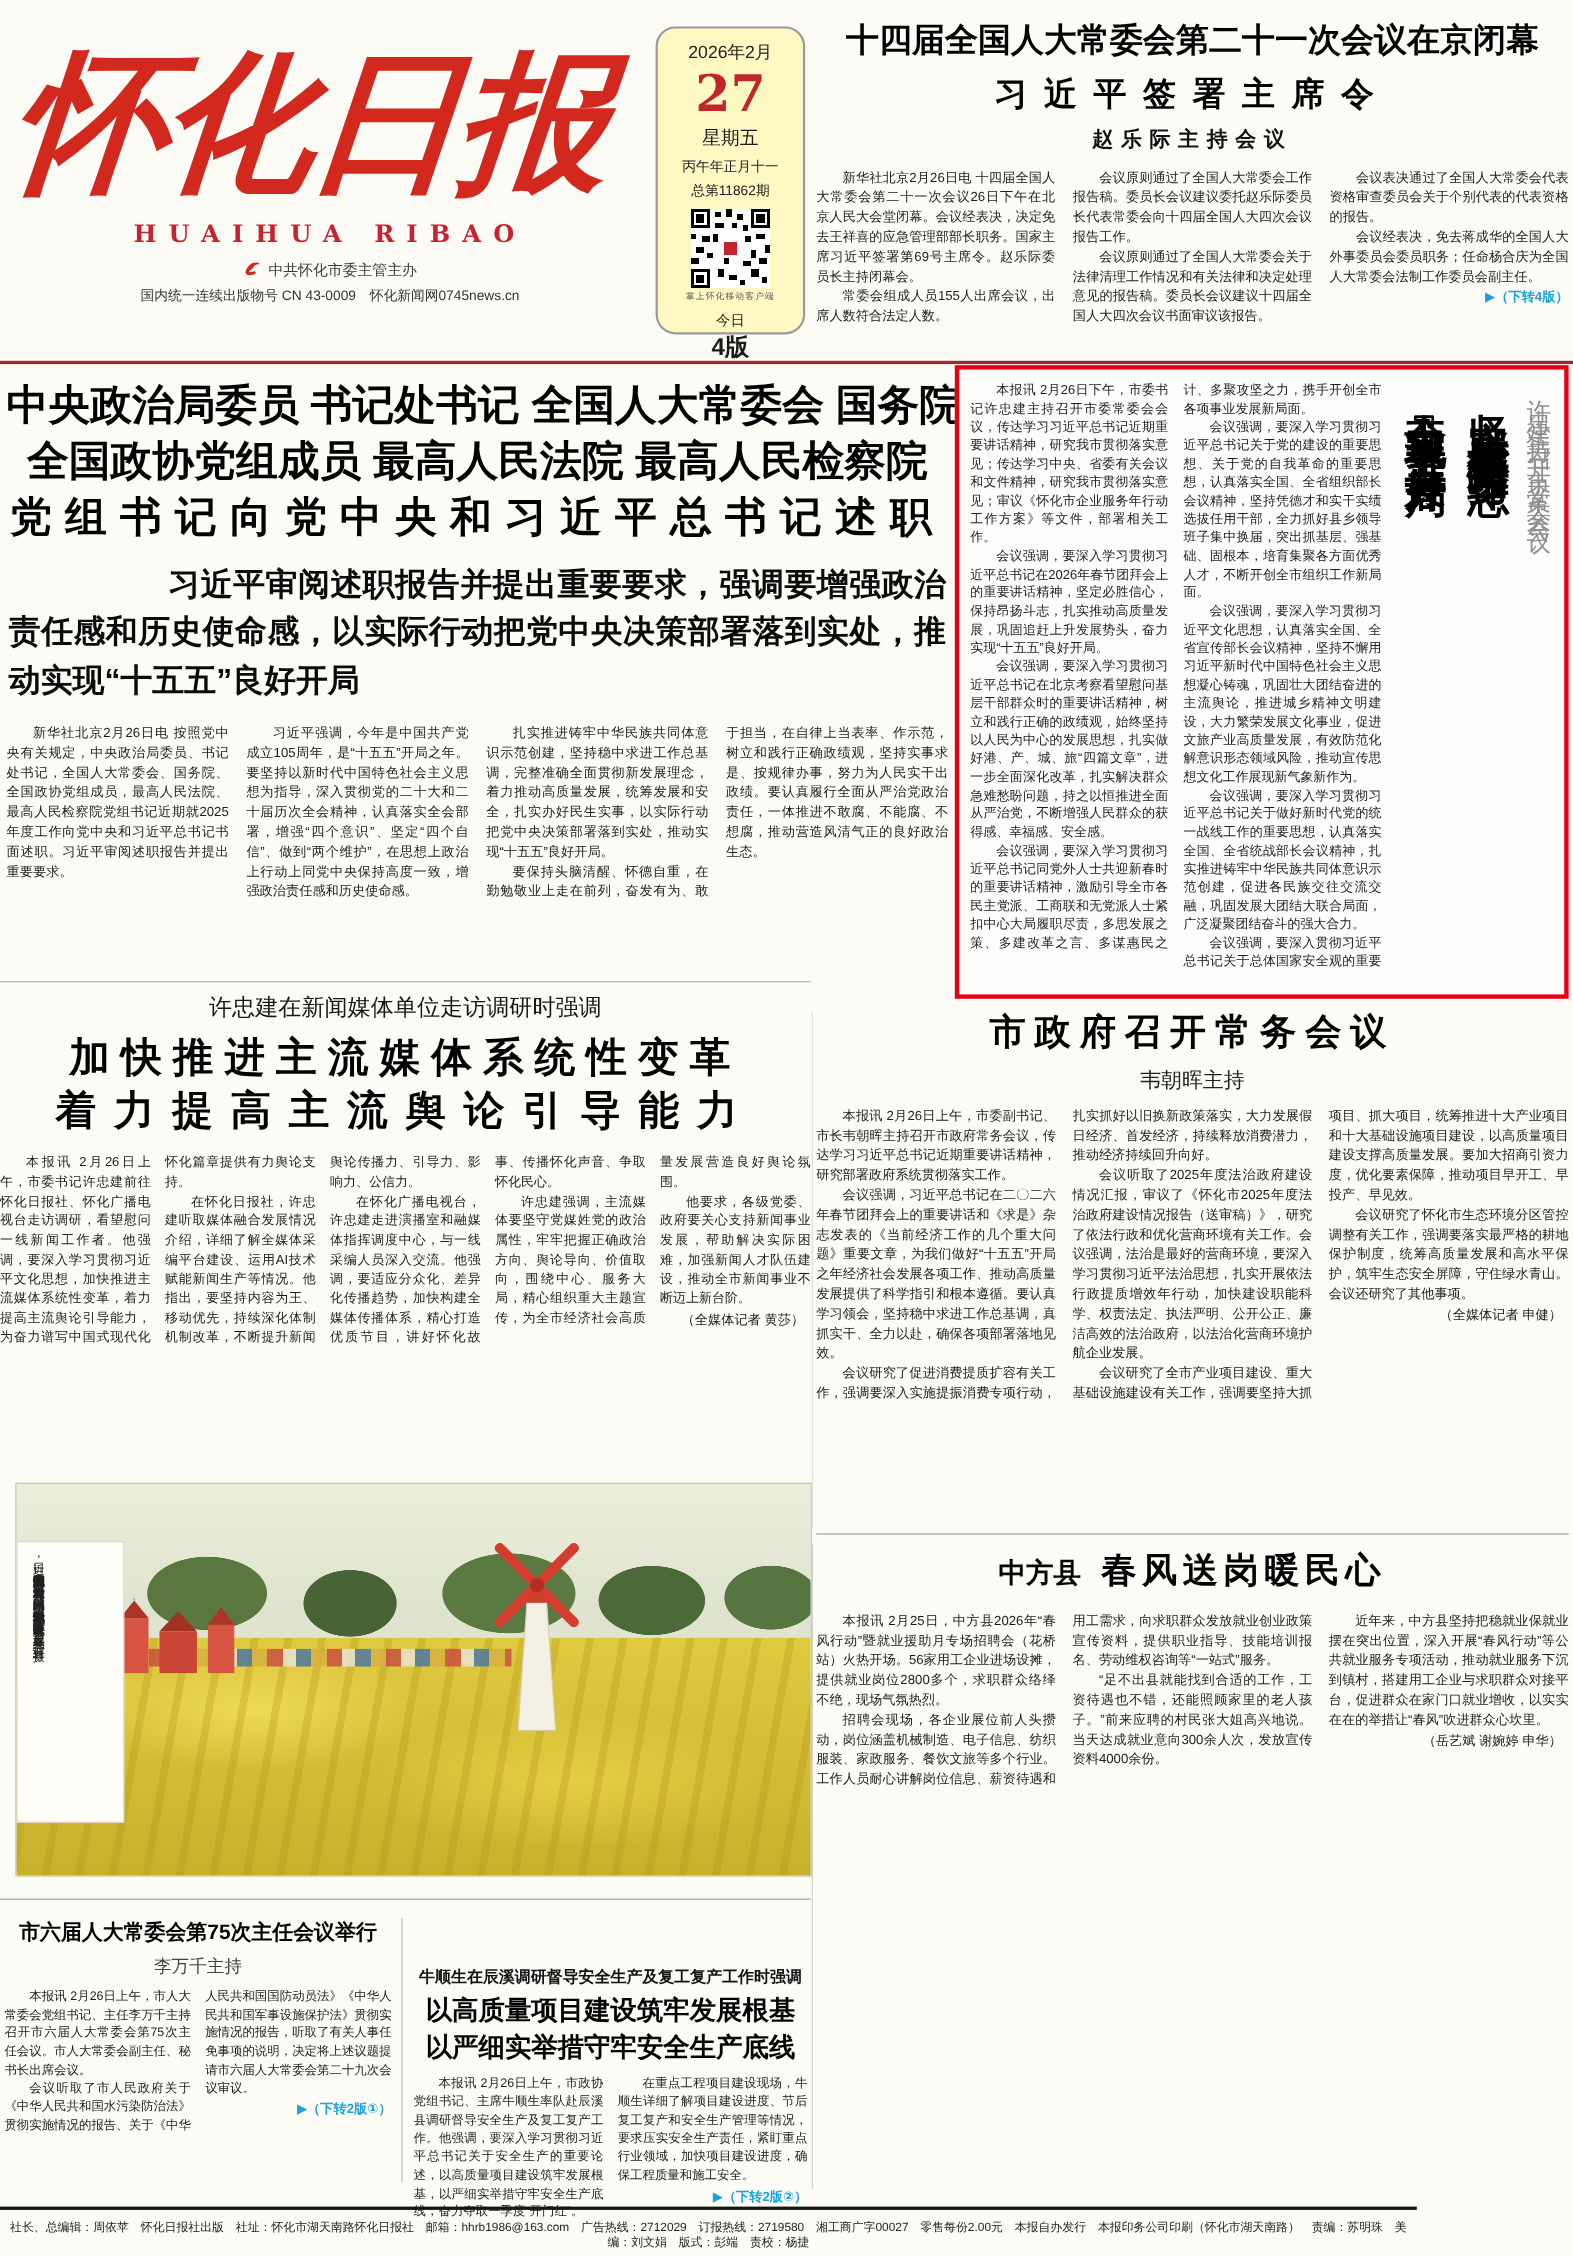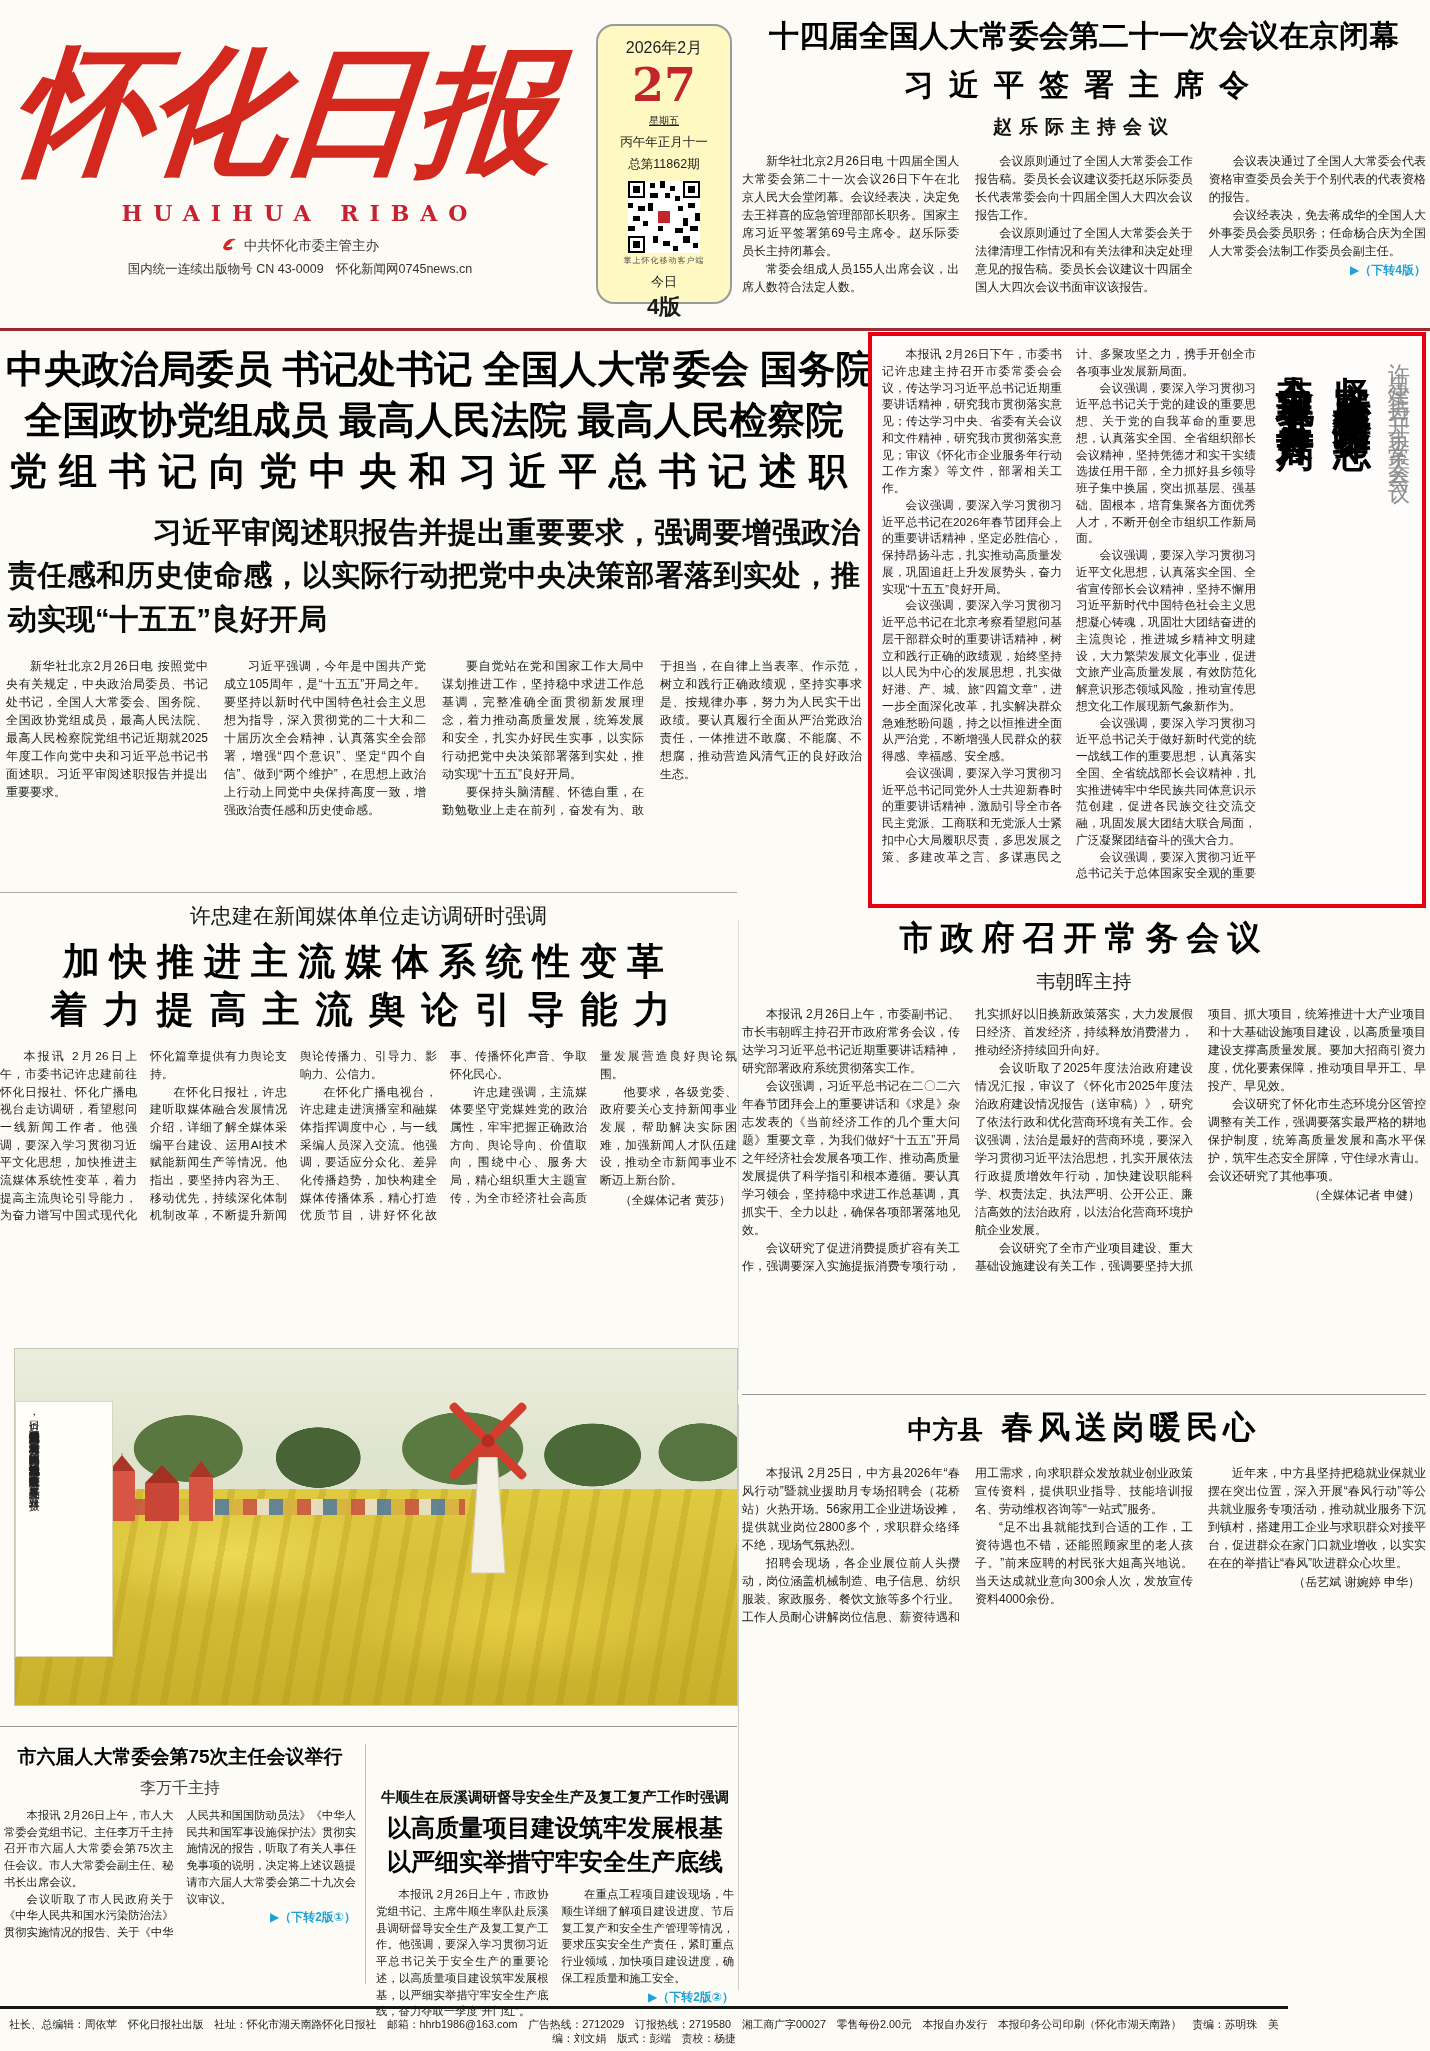--- a/index.html
+++ b/index.html
@@ -14,21 +14,21 @@
   .latin{font-family:"DejaVu Serif",serif;font-weight:bold;font-size:22px;color:#c62331;
          letter-spacing:11px;text-align:center;margin-top:6px;}
   .sponsor-row{display:flex;align-items:center;justify-content:center;gap:6px;margin-top:10px;
                font-size:13.5px;color:#3a3a3a;}
   .pubnum{margin-top:5px;text-align:center;font-size:12.5px;color:#333;}
   
   #datebox{left:596px;top:24px;width:136px;height:280px;border:2px solid #9a9a9a;
            border-radius:18px;text-align:center;background:#fef9c3;box-sizing:border-box;padding-top:12px;}
   .db-ym{font-size:16px;color:#222;}
   .db-day{font-family:"DejaVu Serif",serif;font-size:46px;font-weight:bold;color:#c2262c;line-height:1.15;}
-  .db-week{font-size:10px;margin-top:2px;text-decoration:underline;}
+  .db-week{font-size:17px;margin-top:2px;}
   .db-lunar{font-size:12.5px;margin-top:6px;}
   .db-issue{font-size:12.5px;margin-top:5px;}
   .db-qr{margin:8px auto 0;width:72px;height:72px;display:block;}
   .db-qrcap{font-size:8px;color:#555;letter-spacing:1px;margin-top:2px;}
   .db-today{font-size:13px;margin-top:7px;}
   .db-pages{font-size:22px;font-weight:bold;margin-top:1px;}
   
   .kicker{text-align:center;}
   p.bp{font-size:12px;line-height:1.5;text-align:justify;text-indent:2em;margin:0;color:#1b1b1b;}
   p.byline{font-size:12px;text-align:right;margin:2px 6px 0 0;}
@@ -210,21 +210,21 @@
 <div class="abs" id="banner-rule"></div>
 
 <div class="abs" id="lead-article">
   <div class="lead-h">中央政治局委员 书记处书记 全国人大常委会 国务院</div>
   <div class="lead-h">全国政协党组成员 最高人民法院 最高人民检察院</div>
   <div class="lead-h ls">党组书记向党中央和习近平总书记述职</div>
   <p class="lead-sub">习近平审阅述职报告并提出重要要求，强调要增强政治责任感和历史使命感，以实际行动把党中央决策部署落到实处，推动实现“十五五”良好开局</p>
   <div class="cols4">
     <p class="bp">新华社北京2月26日电 按照党中央有关规定，中央政治局委员、书记处书记，全国人大常委会、国务院、全国政协党组成员，最高人民法院、最高人民检察院党组书记近期就2025年度工作向党中央和习近平总书记书面述职。习近平审阅述职报告并提出重要要求。</p>
     <p class="bp">习近平强调，今年是中国共产党成立105周年，是“十五五”开局之年。要坚持以新时代中国特色社会主义思想为指导，深入贯彻党的二十大和二十届历次全会精神，认真落实全会部署，增强“四个意识”、坚定“四个自信”、做到“两个维护”，在思想上政治上行动上同党中央保持高度一致，增强政治责任感和历史使命感。</p>
-    <p class="bp">要自觉站在党和国家工作大局中谋划推进工作，坚持稳中求进工作总基调，完整准确全面贯彻新发展理念，着力推动高质量发展，统筹发展和安全，扎实办好民生实事，以实际行动把党中央决策部署落到实处，推动实现“十五五”良好开局。</p>
+    <p class="bp">扎实推进铸牢中华民族共同体意识示范创建，坚持稳中求进工作总基调，完整准确全面贯彻新发展理念，着力推动高质量发展，统筹发展和安全，扎实办好民生实事，以实际行动把党中央决策部署落到实处，推动实现“十五五”良好开局。</p>
     <p class="bp">要保持头脑清醒、怀德自重，在勤勉敬业上走在前列，奋发有为、敢于担当，在自律上当表率、作示范，树立和践行正确政绩观，坚持实事求是、按规律办事，努力为人民实干出政绩。要认真履行全面从严治党政治责任，一体推进不敢腐、不能腐、不想腐，推动营造风清气正的良好政治生态。</p>
   </div>
 </div>
 
 <div class="abs" id="media-rule"></div>
 <div class="abs" id="media-article">
   <div class="kicker">许忠建在新闻媒体单位走访调研时强调</div>
   <div class="media-h">加快推进主流媒体系统性变革</div>
   <div class="media-h ls2">着力提高主流舆论引导能力</div>
   <div class="cols5">

